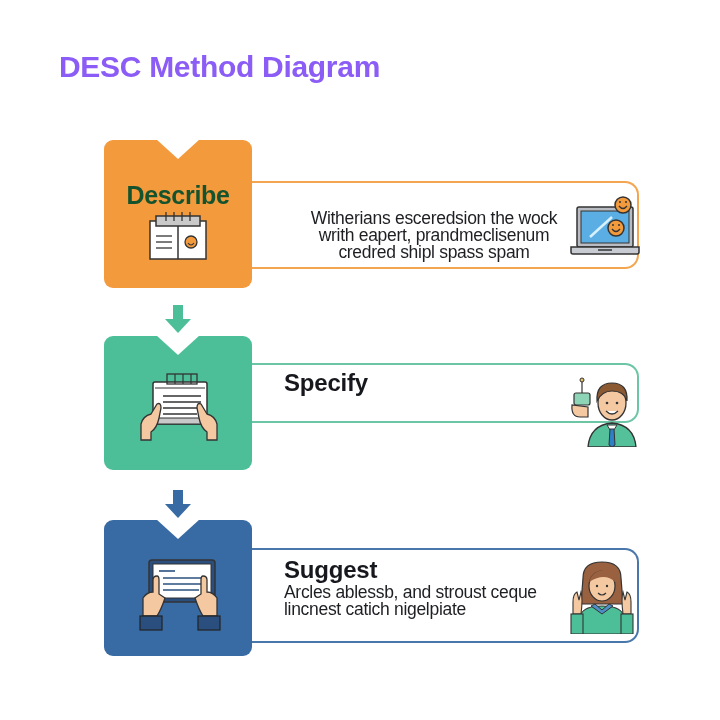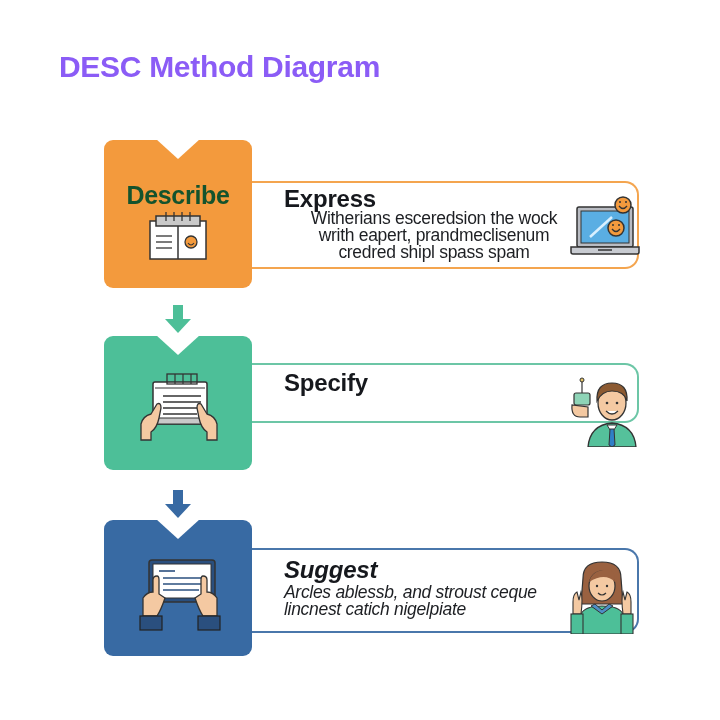--- a/index.html
+++ b/index.html
@@ -40,21 +40,20 @@
   }
   .card-illus { position:absolute; }
   .arrow { position:absolute; }
 </style>
 </head>
 <body>
 
 <div class="title">DESC Method Diagram</div>
 
 <div class="card" style="top:181px;height:88px;border-color:#f4a54f;">
-  <div class="card-title" style="top:2px;">Express</div>
   <div class="card-body" style="top:27px;text-align:center;">Witherians esceredsion the wock
 writh eapert, prandmeclisenum
 credred shipl spass spam</div>
   <svg class="card-illus" style="left:317px;top:8px;" width="78" height="66" viewBox="0 0 78 66">
     <rect x="9" y="16" width="56" height="40" rx="2" fill="#b9bcc3" stroke="#333" stroke-width="1.5"></rect>
     <rect x="13" y="20" width="48" height="32" fill="#5aaee3" stroke="#333" stroke-width="1"></rect>
     <line x1="22" y1="46" x2="44" y2="26" stroke="#d9f0ff" stroke-width="2.5"></line>
     <path d="M3 56 H71 V61 Q71 63 69 63 H5 Q3 63 3 61 Z" fill="#c8cbd1" stroke="#333" stroke-width="1.5"></path>
     <line x1="30" y1="59" x2="44" y2="59" stroke="#333" stroke-width="1.5"></line>
     <circle cx="55" cy="14" r="8" fill="#f39a3d" stroke="#333" stroke-width="1.5"></circle>
@@ -127,21 +126,21 @@
     <path d="M4 68 L4 52 Q6 44 14 42 L20 32 Q24 30 24 36 L22 46 Q20 56 14 60 L14 68 Z" fill="#f4c9a2" stroke="#333" stroke-width="1.3"></path>
     <path d="M80 68 L80 52 Q78 44 70 42 L64 32 Q60 30 60 36 L62 46 Q64 56 70 60 L70 68 Z" fill="#f4c9a2" stroke="#333" stroke-width="1.3"></path>
   </svg>
 </div>
 
 <svg class="arrow" style="left:163px;top:490px;" width="30" height="32" viewBox="0 0 30 32">
   <rect x="10" y="0" width="10" height="16" fill="#386aa3"></rect>
   <polygon points="2,14 28,14 15,28" fill="#386aa3"></polygon>
 </svg>
 
-<div class="card" style="top:548px;height:85px;border-color:#4a77ab;font-style:italic;">
+<div class="card" style="top:548px;height:95px;border-color:#4a77ab;">
   <div class="card-title" style="top:6px;">Suggest</div>
   <div class="card-body" style="top:34px;">Arcles ablessb, and stroust ceque
 lincnest catich nigelpiate</div>
   <svg class="card-illus" style="left:318px;top:8px;" width="66" height="76" viewBox="0 0 66 76">
     <path d="M14 20 Q14 4 33 4 Q52 4 52 20 L54 46 L12 46 Z" fill="#9a6140" stroke="#333" stroke-width="1.2"></path>
     <ellipse cx="33" cy="28" rx="13" ry="15" fill="#f4c9a2" stroke="#333" stroke-width="1.2"></ellipse>
     <path d="M20 24 Q24 10 42 12 Q46 16 46 24 Q36 14 20 24 Z" fill="#9a6140"></path>
     <circle cx="28" cy="28" r="1.2" fill="#333"></circle>
       <circle cx="38" cy="28" r="1.2" fill="#333"></circle>
     <path d="M29 35 Q33 39 37 35" stroke="#333" stroke-width="1.1" fill="none"></path>

